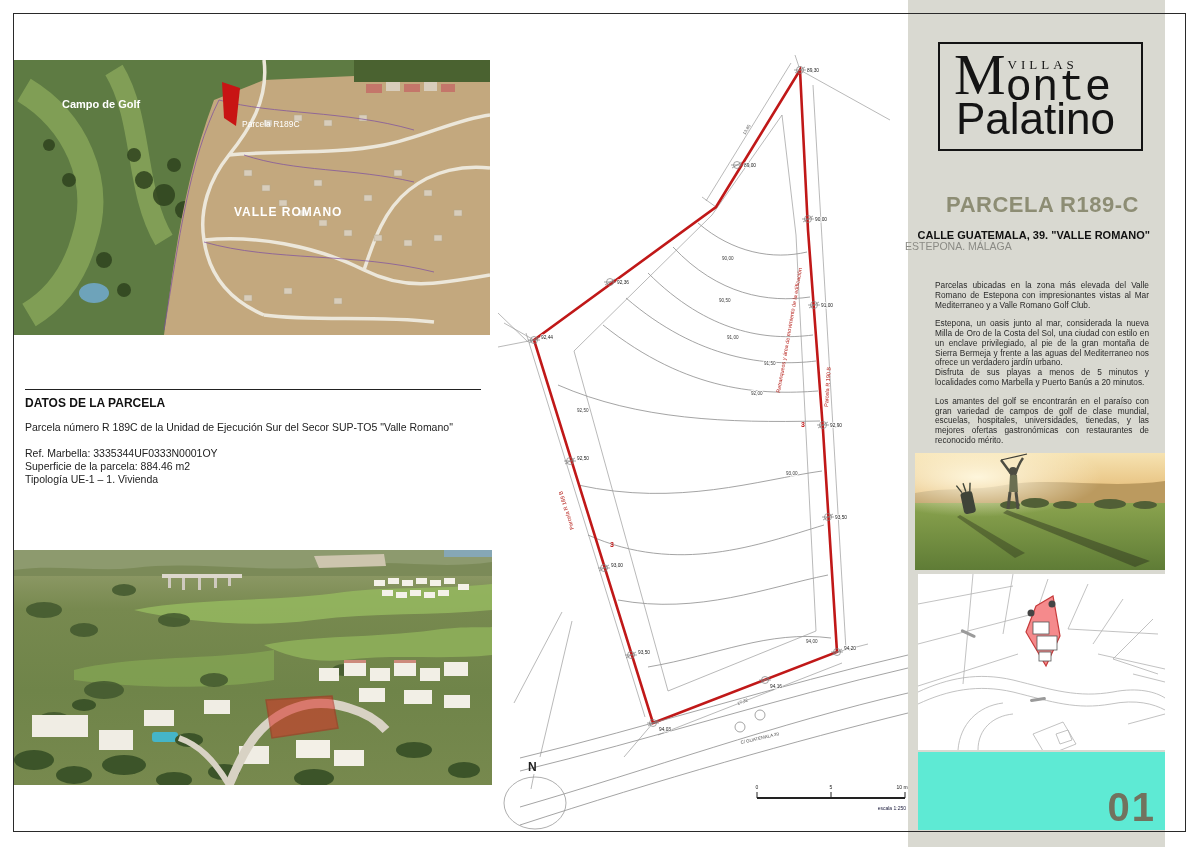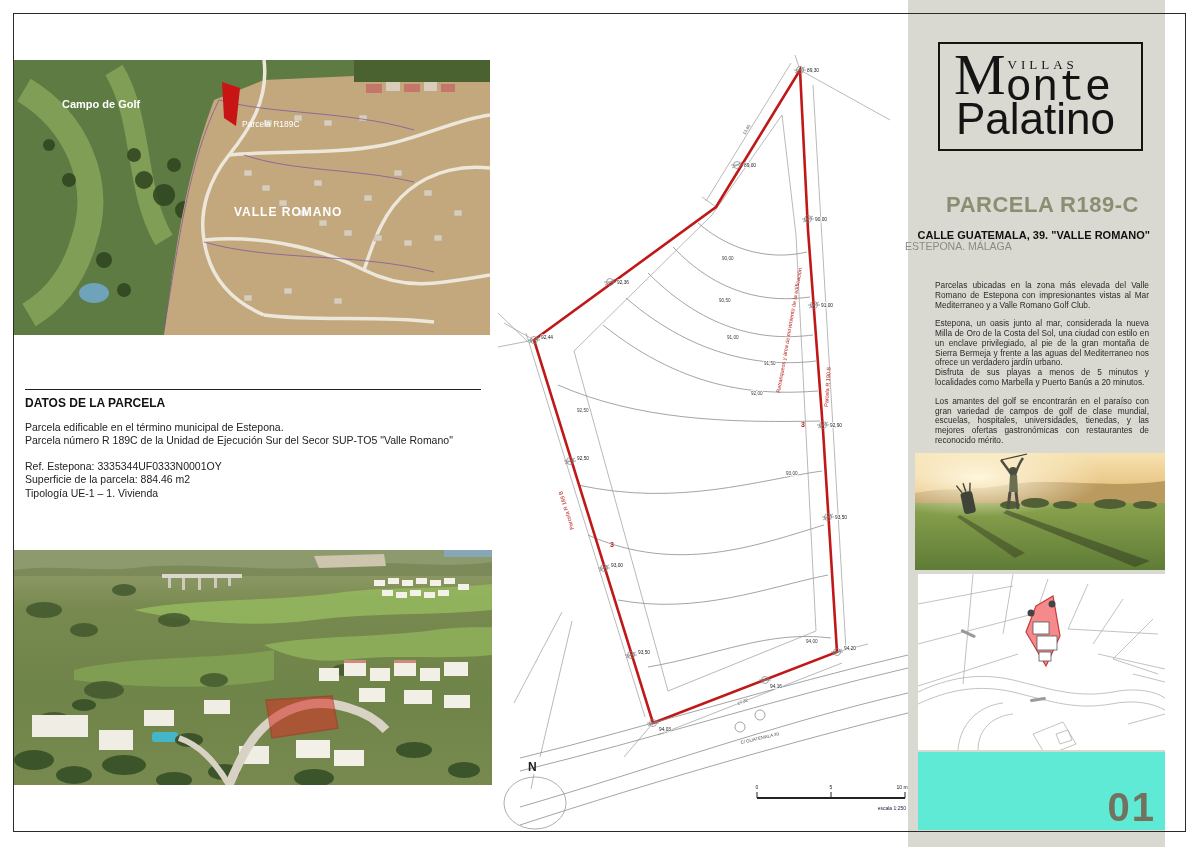--- a/index.html
+++ b/index.html
@@ -134,24 +134,23 @@
     <ellipse cx="80" cy="233" rx="15" ry="10" fill="#6ea3ba"></ellipse>
     <polygon points="208,22 226,28 222,66 210,58" fill="#c81414"></polygon>
     <text x="48" y="48" fill="#fff" font-size="11" font-weight="bold">Campo de Golf</text>
     <text x="228" y="67" fill="#fff" font-size="8.5">Parcela R189C</text>
     <text x="220" y="156" fill="#fff" font-size="12" font-weight="bold" letter-spacing="1">VALLE ROMANO</text>
   </svg>
 
   <div class="abs datos">
     <div class="datos-rule"></div>
     <div class="datos-heading">DATOS DE LA PARCELA</div>
-    <div class="datos-line">Parcela edificable en el término municipal de Estepona.</div>
     <div class="datos-line">Parcela número R 189C de la Unidad de Ejecución Sur del Secor SUP-TO5 "Valle Romano"</div>
     <div class="datos-group2">
-      <div class="datos-line">Ref. Estepona: 3335344UF0333N0001OY</div>
+      <div class="datos-line">Ref. Marbella: 3335344UF0333N0001OY</div>
       <div class="datos-line">Superficie de la parcela: 884.46 m2</div>
       <div class="datos-line">Tipología UE-1 – 1. Vivienda</div>
     </div>
   </div>
 
   <svg class="abs photo2" viewBox="0 0 478 235">
     <defs>
       <linearGradient id="agBase" x1="0" y1="0" x2="0" y2="1">
         <stop offset="0" stop-color="#9aa273"></stop>
           <stop offset=".25" stop-color="#77894f"></stop>

